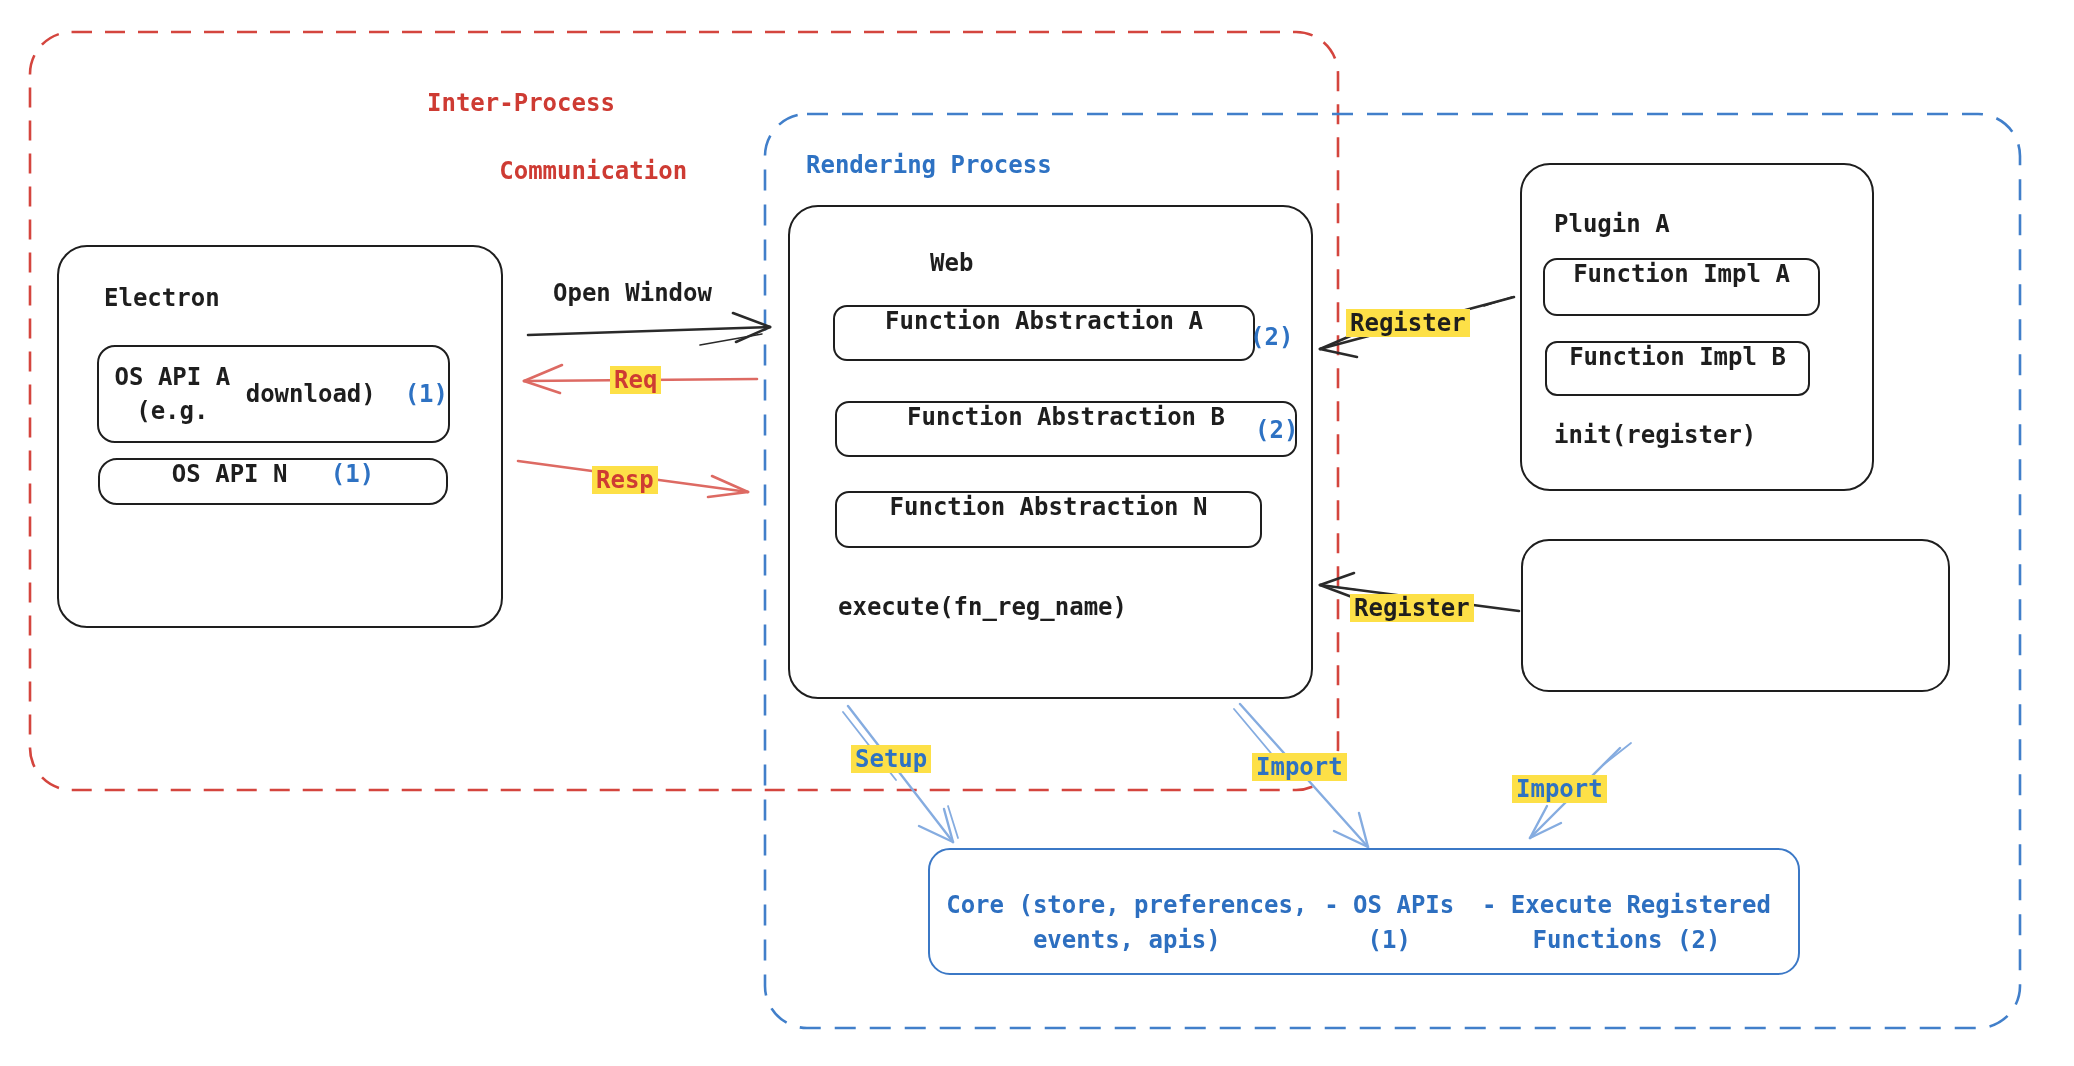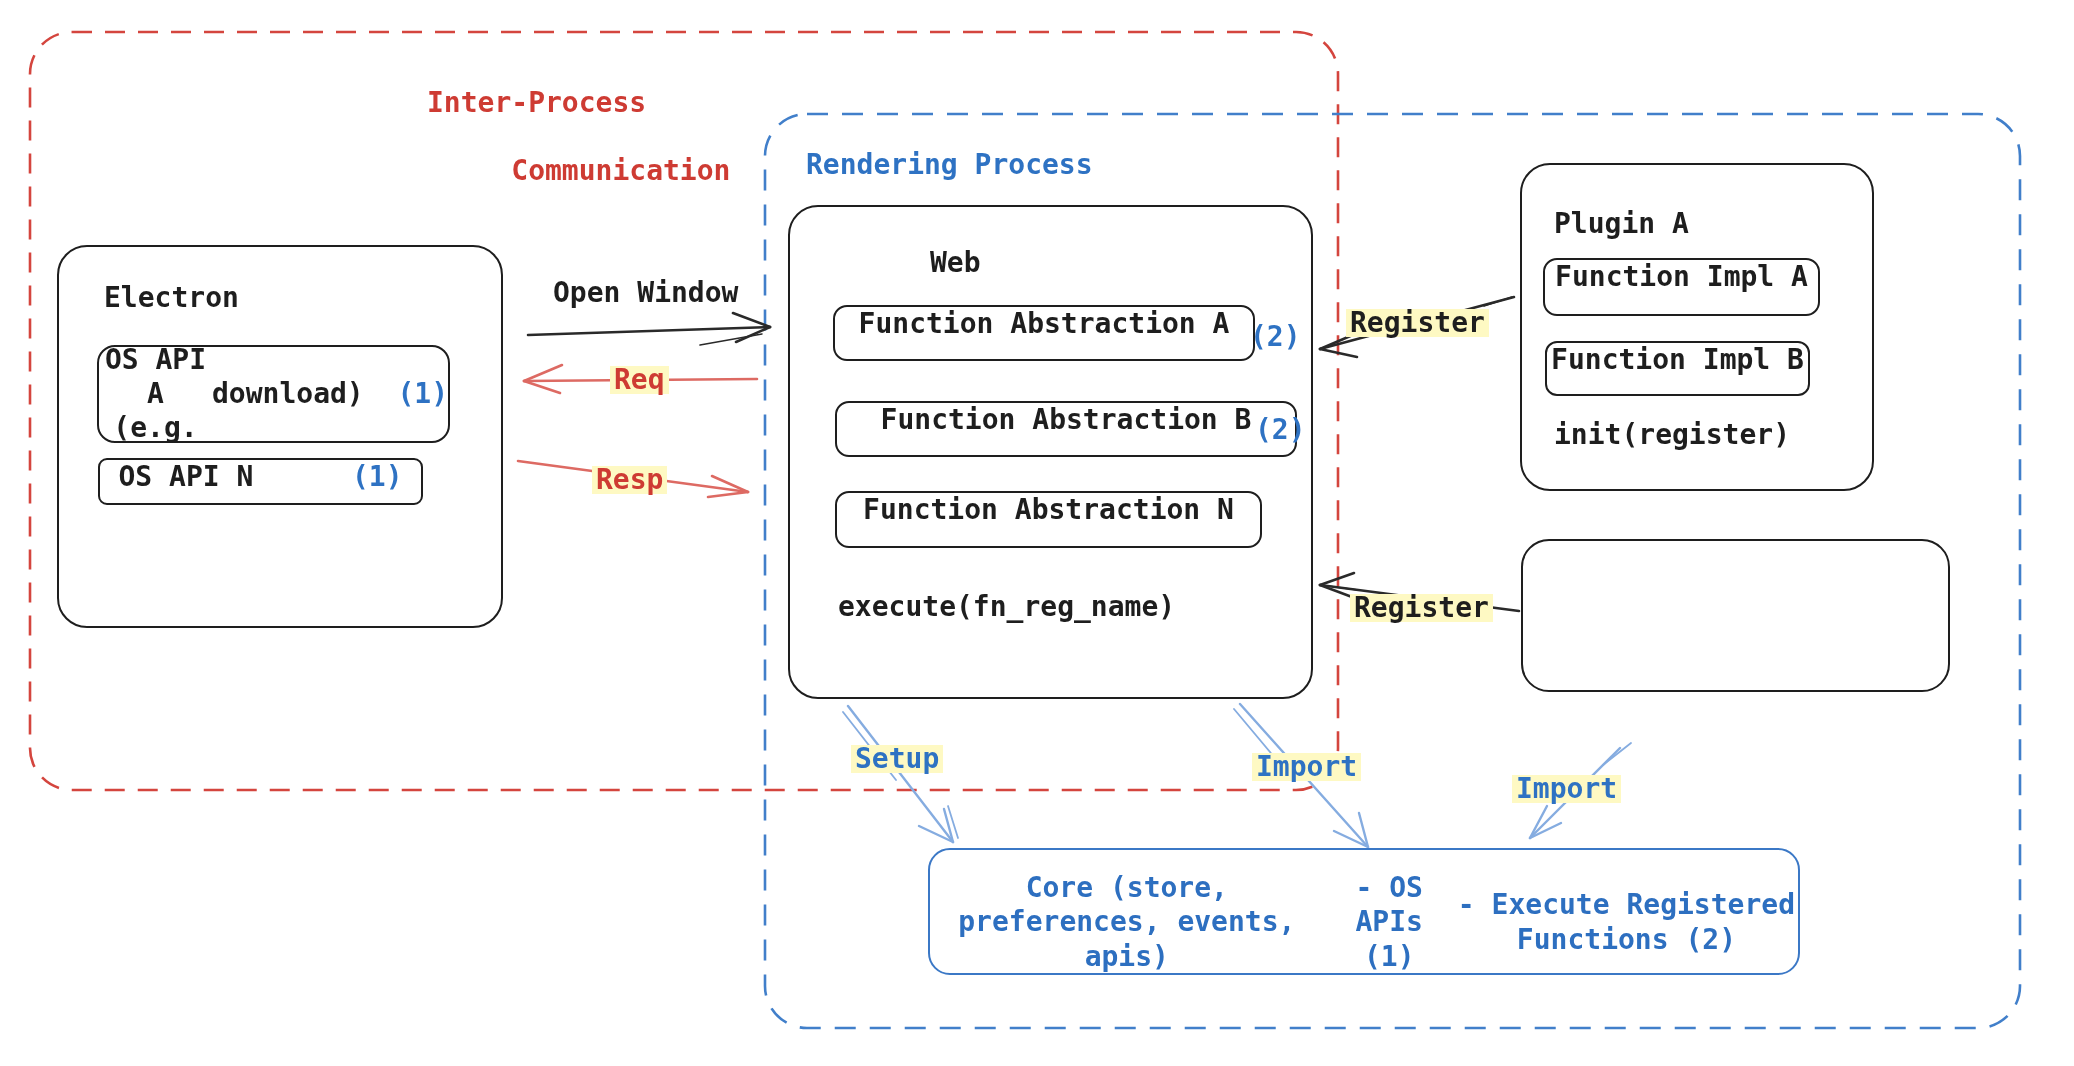--- a/index.html
+++ b/index.html
@@ -1,29 +1,29 @@
 <!DOCTYPE html>
 <html><head>
 <meta charset="utf-8">
 <style>
   html,body{margin:0;padding:0;background:#ffffff;}
   .stage{
     position:relative;width:2074px;height:1066px;background:#ffffff;overflow:hidden;
     font-family:"DejaVu Sans Mono","Liberation Mono",monospace;
-    font-weight:bold;font-size:28px;color:#1e1e1e;
+    font-weight:bold;font-size:24px;color:#1e1e1e;
   }
   .layer{position:absolute;left:0;top:0;}
   .box{
     position:absolute;background:#ffffff;border:2.5px solid #1e1e1e;
     box-sizing:border-box;
   }
   .flexc{display:flex;align-items:flex-start;justify-content:center;text-align:center;}
   .colc{display:flex;flex-direction:row;align-items:center;justify-content:flex-start;text-align:center;}
   .lbl{position:absolute;white-space:pre;line-height:30px;}
-  .arrow-lbl{position:absolute;white-space:pre;line-height:28px;background:#fef9c3;padding:0 4px;}
+  .arrow-lbl{position:absolute;white-space:pre;line-height:28px;background:#fde047;padding:0 4px;}
   .red{color:#ce3b33;}
   .blue{color:#2e72c3;}
   .coreblue{color:#2d6fc0;}
 </style>
 </head>
 <body>
 
 <div class="stage">
 
   <svg class="layer" width="2074" height="1066" viewBox="0 0 2074 1066">
@@ -94,21 +94,21 @@
   <div class="lbl blue" style="left:806px;top:150px;">Rendering Process</div>
 
   <div class="box" style="left:57px;top:245px;width:446px;height:383px;border-radius:30px;"></div>
   <div class="lbl" style="left:104px;top:283px;">Electron</div>
 
   <div class="box colc" style="left:97px;top:345px;width:353px;height:98px;border-radius:18px;line-height:34px;">
     <div>OS API A (e.g.</div>
     <div><span>download)</span><span>&nbsp;&nbsp;</span><span class="blue">(1)</span></div>
   </div>
 
-  <div class="box flexc" style="left:98px;top:458px;width:325px;height:47px;border-radius:9px;gap:24px;">
+  <div class="box flexc" style="left:98px;top:458px;width:350px;height:47px;border-radius:19px;">
       <span>OS API N</span>
       <span>&nbsp;&nbsp;&nbsp;</span>
       <span class="blue">(1)</span>
   </div>
 
   <div class="box" style="left:788px;top:205px;width:525px;height:494px;border-radius:30px;"></div>
   <div class="lbl" style="left:930px;top:248px;">Web</div>
 
   <div class="box flexc" style="left:833px;top:305px;width:422px;height:56px;border-radius:14px;">
       <span>Function Abstraction A</span>

